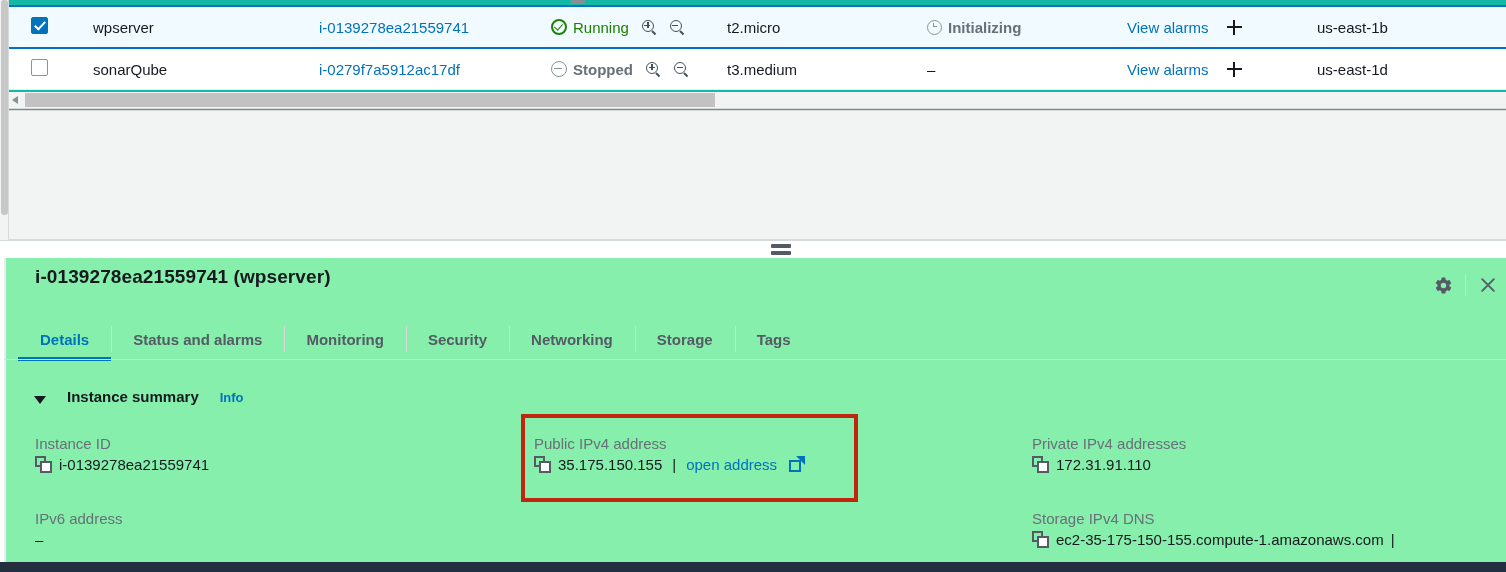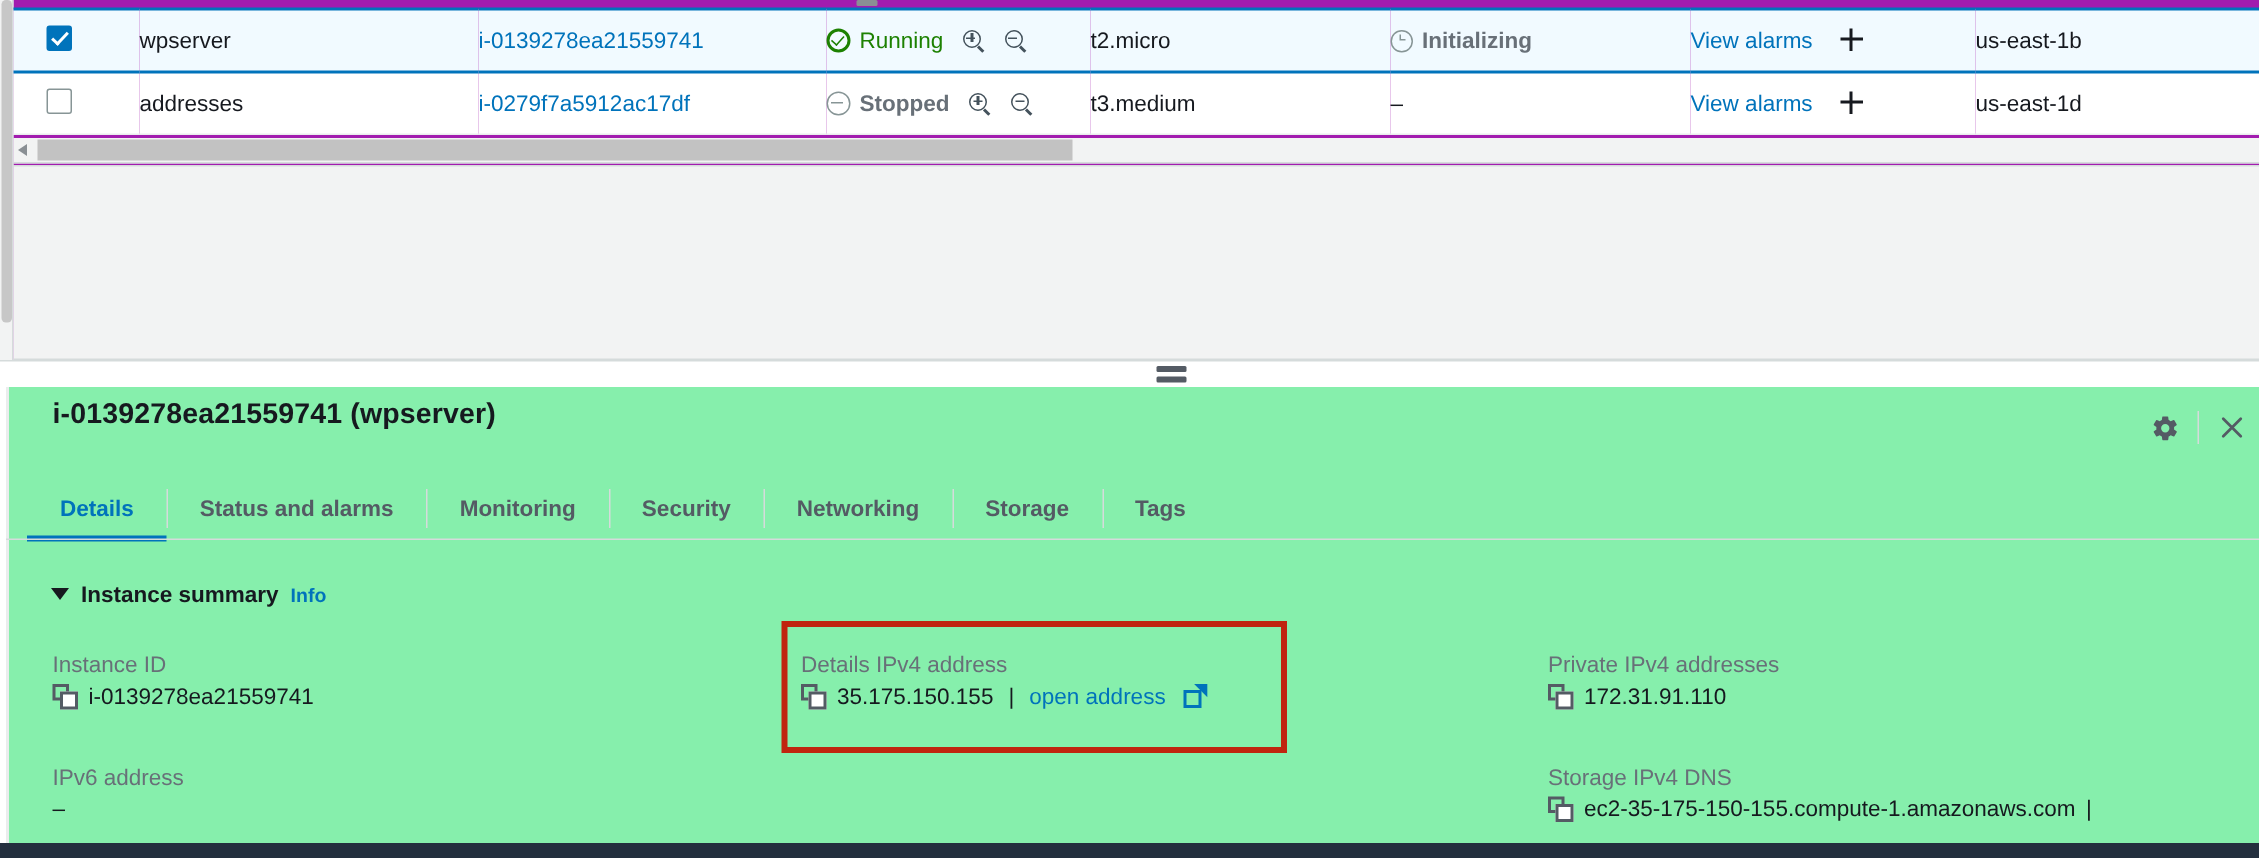--- a/index.html
+++ b/index.html
@@ -16,21 +16,21 @@
     color: #16191f;
     font-size: 14px;
   }
 
   
   #table-region {
     position: absolute;
     left: 0; top: 0;
     width: 1506px;
     height: 240px;
-    background: #a21caf;
+    background: #14b8a6;
     overflow: hidden;
   }
 
   .left-gutter {
     position: absolute;
     left: 0; top: 0;
     width: 9px;
     height: 240px;
     background: #f2f3f3;
     border-right: 1px solid #d5dbdb;
@@ -335,21 +335,21 @@
     position: absolute;
     left: 0; right: 0; bottom: -1px;
     height: 4px;
     background: #0073bb;
   }
 
   
   #summary-header {
     position: absolute;
     left: 30px; top: 130px;
-    display: flex; align-items: center; gap: 8px;
+    display: flex; align-items: flex-end; gap: 21px;
   }
   #summary-header .caret {
     width: 0; height: 0;
     border-left: 6px solid transparent;
     border-right: 6px solid transparent;
     border-top: 8px solid #16191f;
     position: relative; top: -1px;
     cursor: pointer;
   }
   #summary-header .sum-title {
@@ -486,21 +486,21 @@
           <span class="link">View alarms</span>
           <span class="plus-ico"></span>
         </td>
         <td class="col-az">us-east-1b</td>
       </tr>
 
       <tr class="row-normal">
         <td class="col-check">
           <span class="cbx"></span>
         </td>
-        <td class="col-name">addresses</td>
+        <td class="col-name">sonarQube</td>
         <td class="col-id">
           <span class="link">i-0279f7a5912ac17df</span>
         </td>
         <td class="col-state">
           <span class="state-cell">
             <span class="ico-stop"></span>
             <span class="state-text-stopped">Stopped</span>
             <span class="mag">
               <span class="circ"></span>
                 <span class="handle"></span>
@@ -590,21 +590,21 @@
   </div>
 
   <div class="field" style="left:31px; top:252px;">
     <div class="flabel">IPv6 address</div>
     <div class="fvalue">
       <span>–</span>
     </div>
   </div>
 
   <div class="field" style="left:530px; top:177px;">
-    <div class="flabel">Details IPv4 address</div>
+    <div class="flabel">Public IPv4 address</div>
     <div class="fvalue">
       <span class="copy-ico">
           <span class="sq-back"></span>
           <span class="sq-front"></span>
         </span>
       <span>35.175.150.155</span>
       <span class="sep-bar">|</span>
       <span class="link">open address</span>
       <span class="ext-ico">
           <span class="box"></span>

